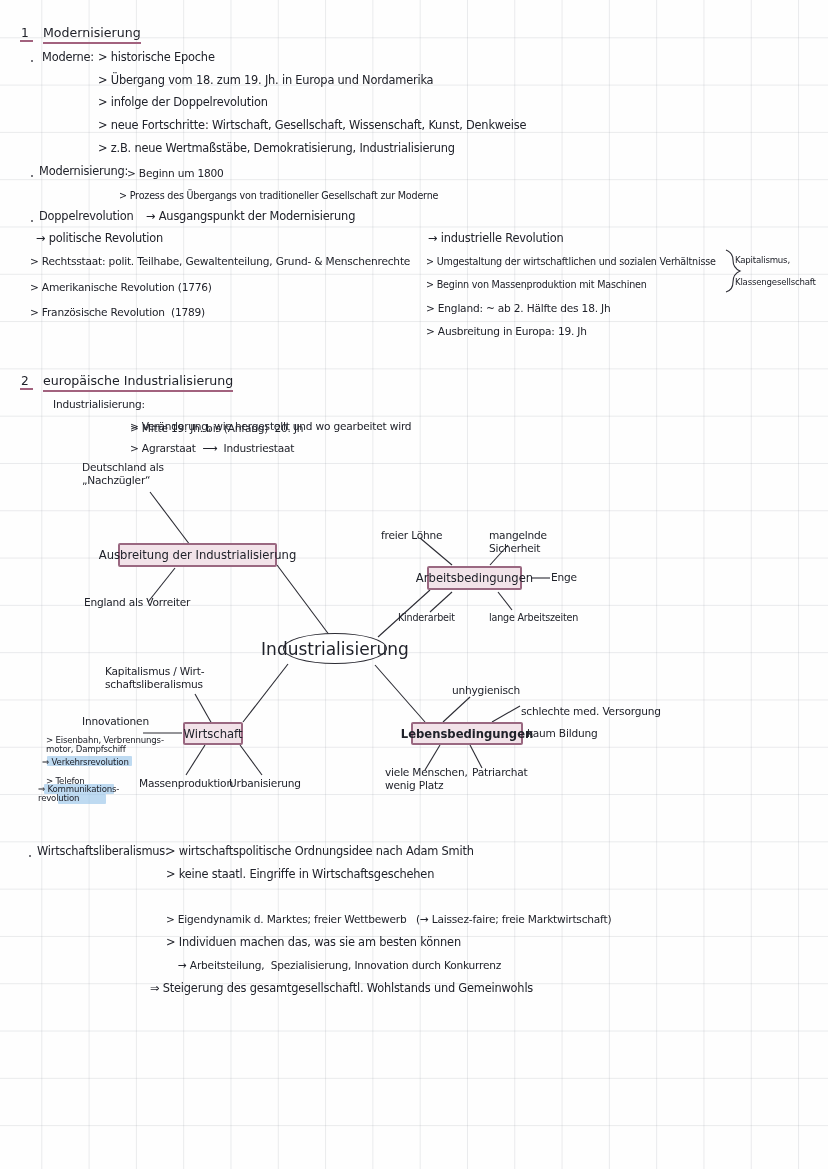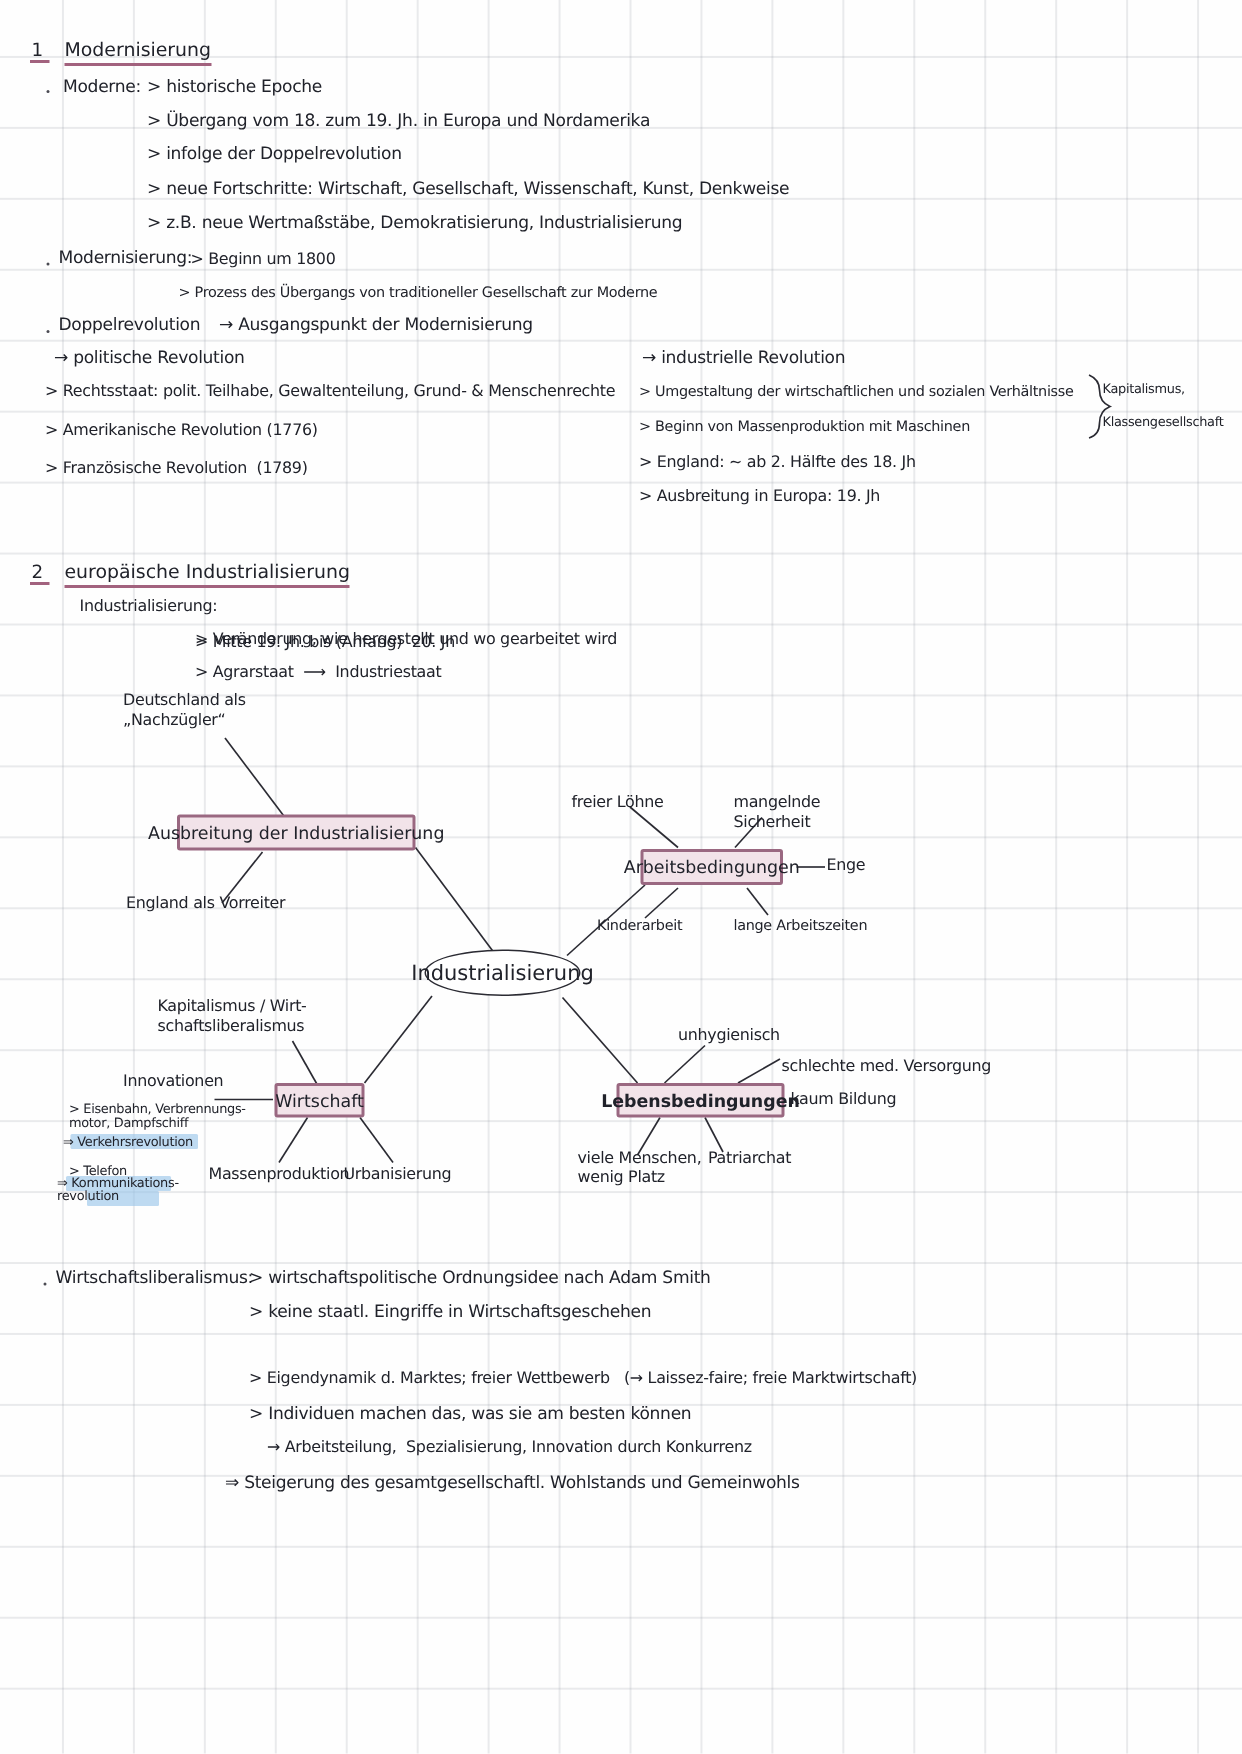--- a/index.html
+++ b/index.html
@@ -73,21 +73,21 @@
     color: #20222a;
     white-space: pre;
     font-family: "DejaVu Sans", sans-serif;
   }
   .mmcenter {
     position: absolute;
     border: 1.6px solid #2b2b33;
     background: #ffffff;
     border-radius: 50%;
     display: flex; align-items: center; justify-content: center;
-    font-size: 14px;
+    font-size: 17px;
     color: #20222a;
     white-space: pre;
   }
   
   .hl-blue {
     position: absolute;
     background: rgba(150,196,232,0.62);
     border-radius: 1px;
   }
   svg.lines { position:absolute; inset:0; width:828px; height:1169px; pointer-events:none; }

